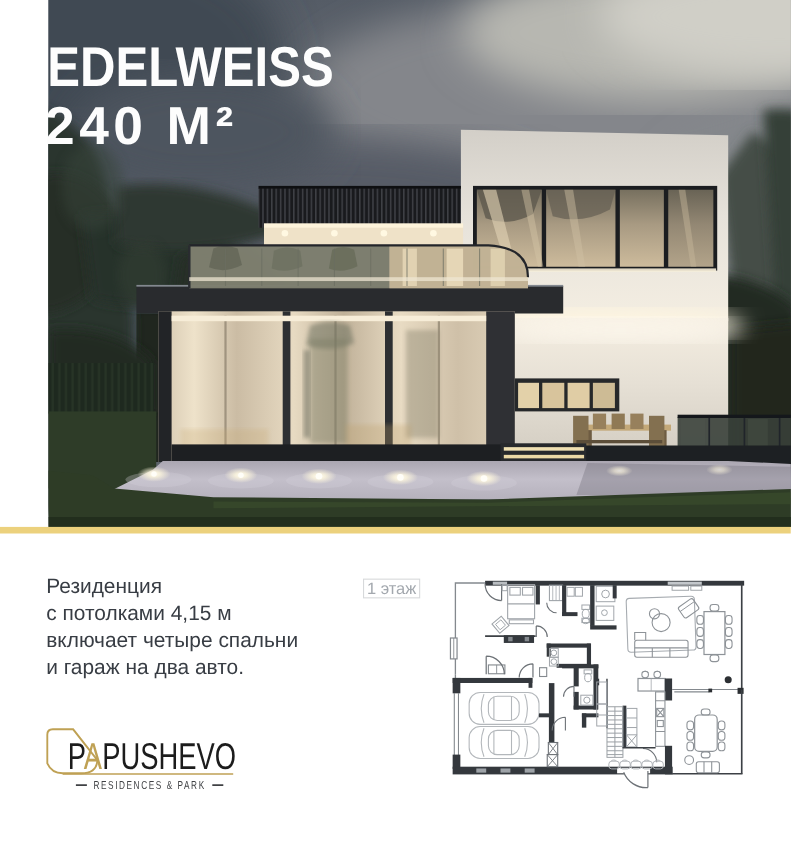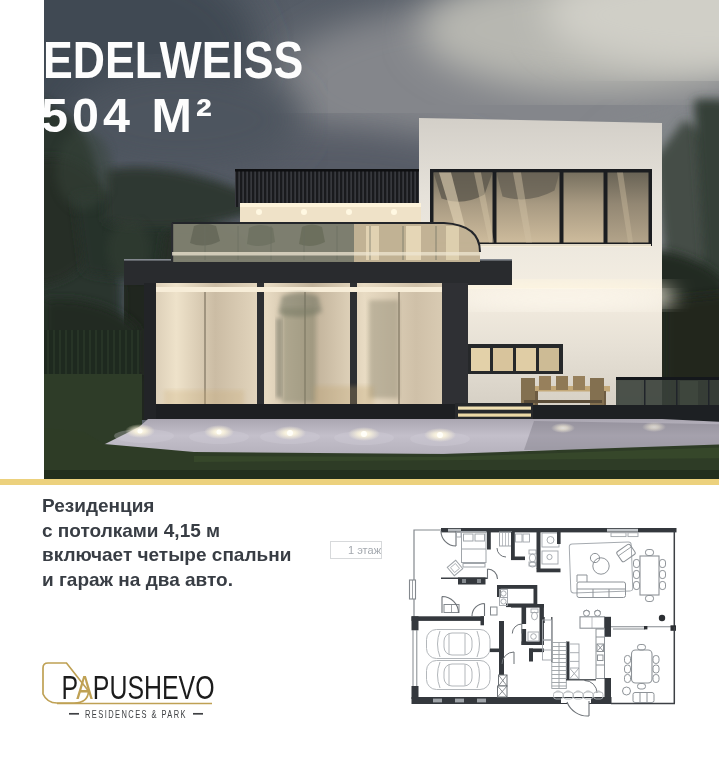--- a/index.html
+++ b/index.html
@@ -1,22 +1,22 @@
 <!DOCTYPE html>
 <html><head>
 <meta charset="utf-8">
 <style>
 html,body{margin:0;padding:0;background:#fff;}
 .page{position:relative;width:719px;height:768px;overflow:hidden;font-family:"Liberation Sans",sans-serif;background:#fff;}
 .photo{position:absolute;left:0;top:0;width:719px;height:479px;overflow:hidden;padding-left:44px;}
 .t1{position:absolute;left:43px;top:35px;color:#fdfdfd;font-weight:700;font-size:51px;line-height:51px;transform:scaleX(0.875);transform-origin:left top;}
 .t2{position:absolute;left:41px;top:91px;color:#fdfdfd;font-weight:700;font-size:48.5px;line-height:48.5px;letter-spacing:4px;}
 .gold{position:absolute;left:0;top:479px;width:719px;height:6px;background:#ecd17d;}
-.desc{position:absolute;left:42px;top:494px;font-size:19px;font-weight:700;color:#383d44;line-height:24.5px;}
-.flabel{position:absolute;left:330px;top:526px;width:50px;height:16px;border:1px solid #d7d9db;color:#a3a8ae;font-size:11px;text-align:right;line-height:17px;margin-top:15px;}
+.desc{position:absolute;left:42px;top:522px;font-size:19px;font-weight:400;color:#383d44;line-height:24.5px;}
+.flabel{position:absolute;left:330px;top:526px;width:50px;height:16px;border:1px solid #d7d9db;color:#a3a8ae;font-size:15px;text-align:center;line-height:17px;}
 .plan{position:absolute;left:405px;top:515px;}
 .logo{position:absolute;left:36px;top:654px;text-decoration:underline;}
 </style>
 </head>
 <body>
 <div class="page">
 
 <div class="photo">
 <svg width="719" height="479" viewBox="0 0 719 479">
 <defs>
@@ -257,21 +257,21 @@
 <circle cx="396" cy="435" r="3" fill="#fffef8"></circle>
 </g>
 
 <polygon points="0,479 0,428 40,432 60,444 150,452 400,454 600,447 719,443 719,479" fill="#2e3c26"></polygon>
 <polygon points="150,456 400,457 600,450 719,446 719,458 150,462" fill="#415430" opacity="0.45"></polygon>
 <rect x="0" y="470" width="719" height="9" fill="#222e1d"></rect>
 </svg>
 
 <div class="t1">EDELWEISS</div>
 
-<div class="t2">504 М²</div>
+<div class="t2">240 М²</div>
 </div>
 
 <div class="gold"></div>
 
 <div class="desc">Резиденция<br>с потолками 4,15 м<br>включает четыре спальни<br>и гараж на два авто.</div>
 
 <div class="flabel">1 этаж</div>
 
 <svg class="plan" width="300" height="228" viewBox="405 515 300 228">
 <g id="planroot">

